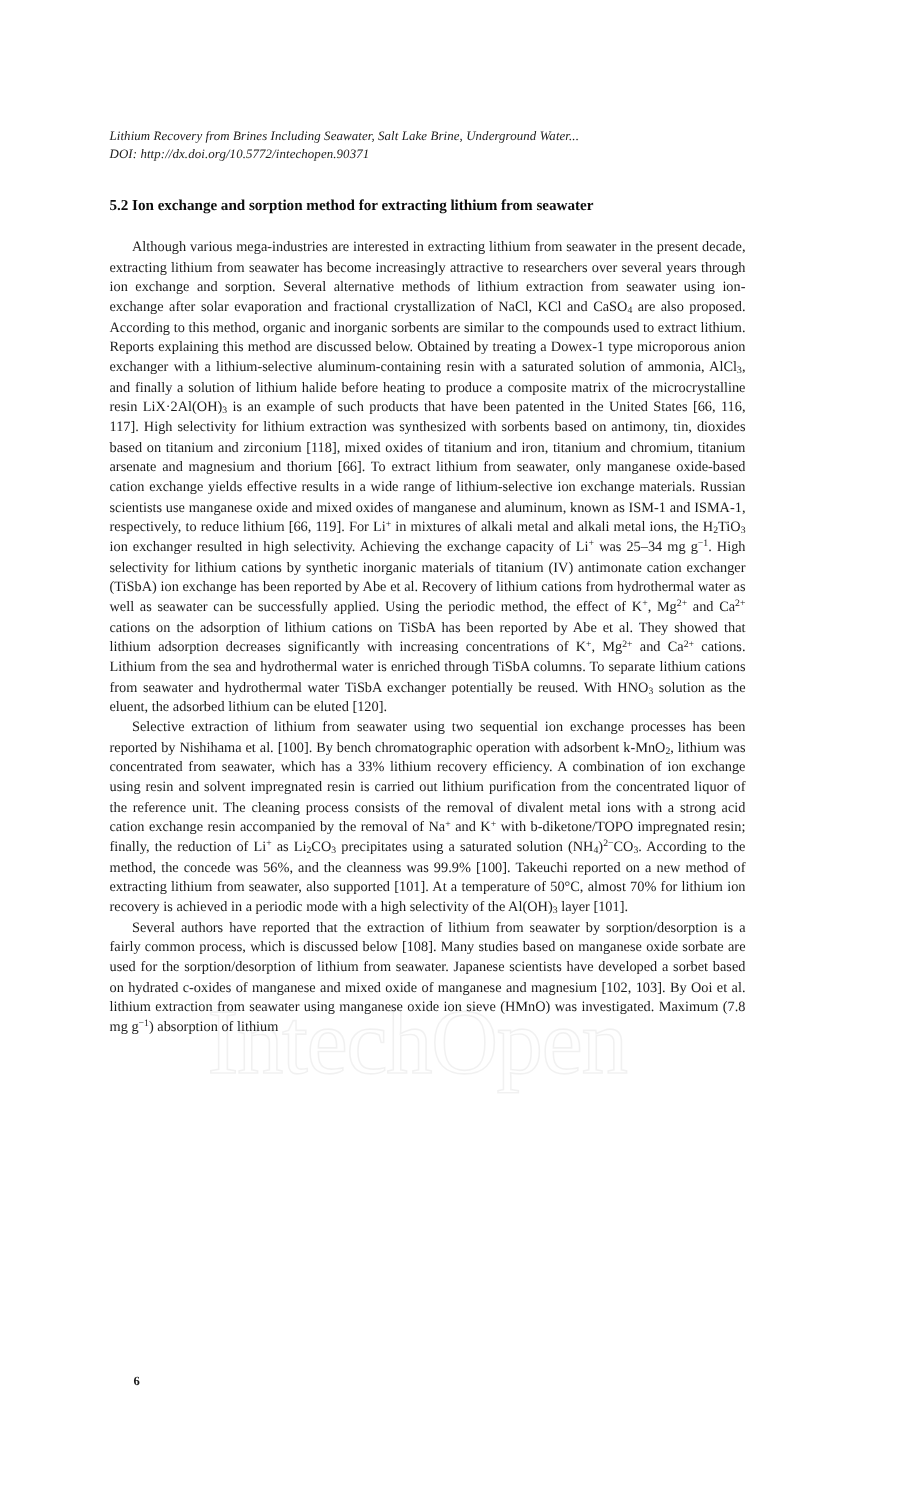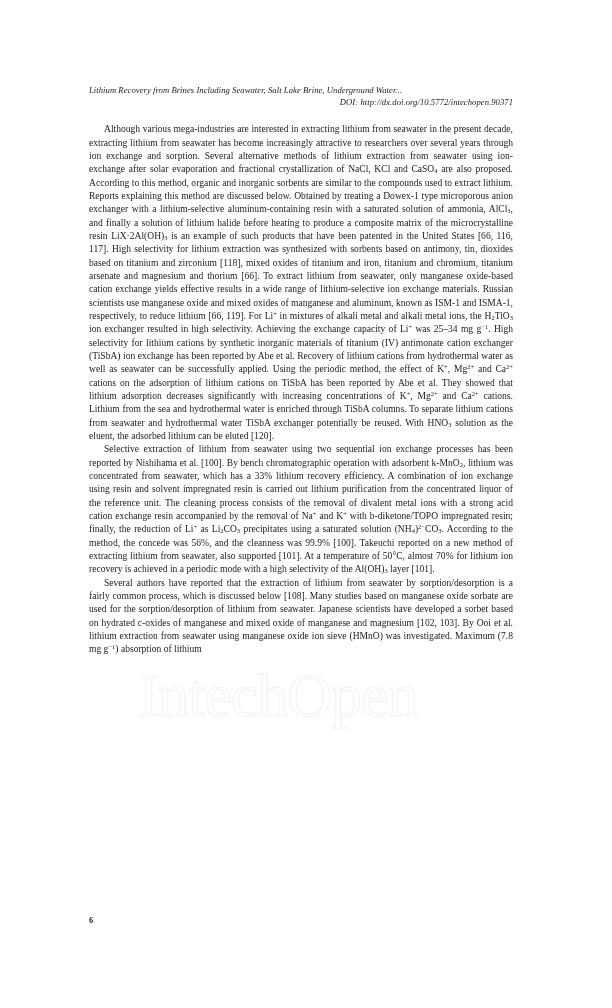--- a/index.html
+++ b/index.html
@@ -44,37 +44,36 @@
     letter-spacing: -1px;
     color: transparent;
     -webkit-text-stroke: 1.1px rgba(0, 0, 0, 0.055);
     white-space: nowrap;
     font-weight: 400;
   }
 
   
   .content {
     position: absolute;
-    left: 89px;
+    left: 73px;
     top: 84px;
     width: 424px;
     z-index: 2;
   }
 
   .running-head {
     font-style: italic;
     font-size: 8.6px;
     line-height: 12.2px;
     color: #1a1a1a;
     letter-spacing: 0.06px;
   }
   .running-head .doi-line {
     display: block;
     font-style: italic;
-    text-align: right;
   }
 
   .section-heading {
     font-weight: bold;
     font-size: 10.1px;
     line-height: 13px;
     margin-top: 23px;
     letter-spacing: -0.02px;
     color: #0d0d0d;
   }
@@ -128,20 +127,21 @@
     <div class="watermark-text">IntechOpen</div>
   </div>
 
   <div class="content">
 
     <div class="running-head">
       <span>Lithium Recovery from Brines Including Seawater, Salt Lake Brine, Underground Water...</span>
       <span class="doi-line">DOI: http://dx.doi.org/10.5772/intechopen.90371</span>
     </div>
 
+    <div class="section-heading">5.2 Ion exchange and sorption method for extracting lithium from seawater</div>
 
     <div class="body-block">
       <p>Although various mega-industries are interested in extracting lithium from seawater in the present decade, extracting lithium from seawater has become increasingly attractive to researchers over several years through ion exchange and sorption. Several alternative methods of lithium extraction from seawater using ion-exchange after solar evaporation and fractional crystallization of NaCl, KCl and CaSO<sub>4</sub> are also proposed. According to this method, organic and inorganic sorbents are similar to the compounds used to extract lithium. Reports explaining this method are discussed below. Obtained by treating a Dowex-1 type microporous anion exchanger with a lithium-selective aluminum-containing resin with a saturated solution of ammonia, AlCl<sub>3</sub>, and finally a solution of lithium halide before heating to produce a composite matrix of the microcrystalline resin LiX·2Al(OH)<sub>3</sub> is an example of such products that have been patented in the United States [66, 116, 117]. High selectivity for lithium extraction was synthesized with sorbents based on antimony, tin, dioxides based on titanium and zirconium [118], mixed oxides of titanium and iron, titanium and chromium, titanium arsenate and magnesium and thorium [66]. To extract lithium from seawater, only manganese oxide-based cation exchange yields effective results in a wide range of lithium-selective ion exchange materials. Russian scientists use manganese oxide and mixed oxides of manganese and aluminum, known as ISM-1 and ISMA-1, respectively, to reduce lithium [66, 119]. For Li<sup>+</sup> in mixtures of alkali metal and alkali metal ions, the H<sub>2</sub>TiO<sub>3</sub> ion exchanger resulted in high selectivity. Achieving the exchange capacity of Li<sup>+</sup> was 25–34 mg g<sup>−1</sup>. High selectivity for lithium cations by synthetic inorganic materials of titanium (IV) antimonate cation exchanger (TiSbA) ion exchange has been reported by Abe et al. Recovery of lithium cations from hydrothermal water as well as seawater can be successfully applied. Using the periodic method, the effect of K<sup>+</sup>, Mg<sup>2+</sup> and Ca<sup>2+</sup> cations on the adsorption of lithium cations on TiSbA has been reported by Abe et al. They showed that lithium adsorption decreases significantly with increasing concentrations of K<sup>+</sup>, Mg<sup>2+</sup> and Ca<sup>2+</sup> cations. Lithium from the sea and hydrothermal water is enriched through TiSbA columns. To separate lithium cations from seawater and hydrothermal water TiSbA exchanger potentially be reused. With HNO<sub>3</sub> solution as the eluent, the adsorbed lithium can be eluted [120].</p>
       <p class="cont">Selective extraction of lithium from seawater using two sequential ion exchange processes has been reported by Nishihama et al. [100]. By bench chromatographic operation with adsorbent k-MnO<sub>2</sub>, lithium was concentrated from seawater, which has a 33% lithium recovery efficiency. A combination of ion exchange using resin and solvent impregnated resin is carried out lithium purification from the concentrated liquor of the reference unit. The cleaning process consists of the removal of divalent metal ions with a strong acid cation exchange resin accompanied by the removal of Na<sup>+</sup> and K<sup>+</sup> with b-diketone/TOPO impregnated resin; finally, the reduction of Li<sup>+</sup> as Li<sub>2</sub>CO<sub>3</sub> precipitates using a saturated solution (NH<sub>4</sub>)<sup>2−</sup>CO<sub>3</sub>. According to the method, the concede was 56%, and the cleanness was 99.9% [100]. Takeuchi reported on a new method of extracting lithium from seawater, also supported [101]. At a temperature of 50°C, almost 70% for lithium ion recovery is achieved in a periodic mode with a high selectivity of the Al(OH)<sub>3</sub> layer [101].</p>
       <p class="cont">Several authors have reported that the extraction of lithium from seawater by sorption/desorption is a fairly common process, which is discussed below [108]. Many studies based on manganese oxide sorbate are used for the sorption/desorption of lithium from seawater. Japanese scientists have developed a sorbet based on hydrated c-oxides of manganese and mixed oxide of manganese and magnesium [102, 103]. By Ooi et al. lithium extraction from seawater using manganese oxide ion sieve (HMnO) was investigated. Maximum (7.8 mg g<sup>−1</sup>) absorption of lithium</p>
     </div>
 
   </div>
 
   <div class="page-number">6</div>

